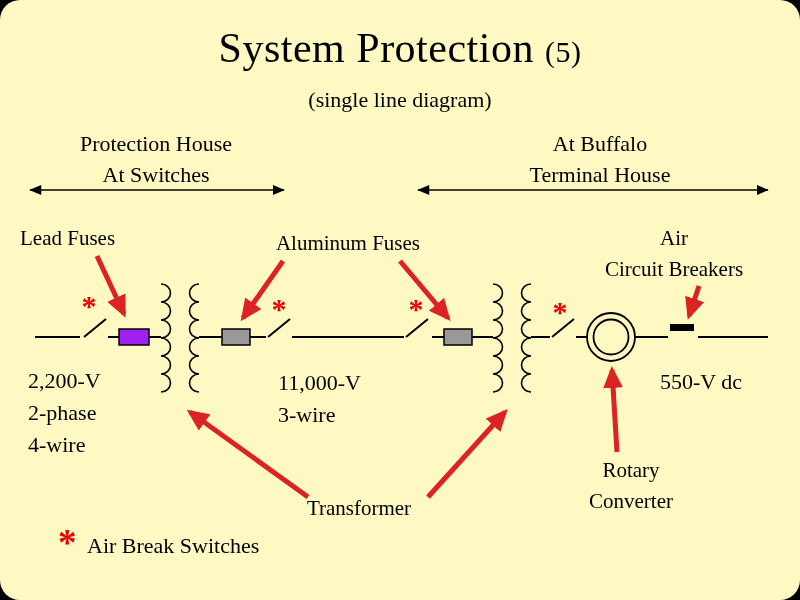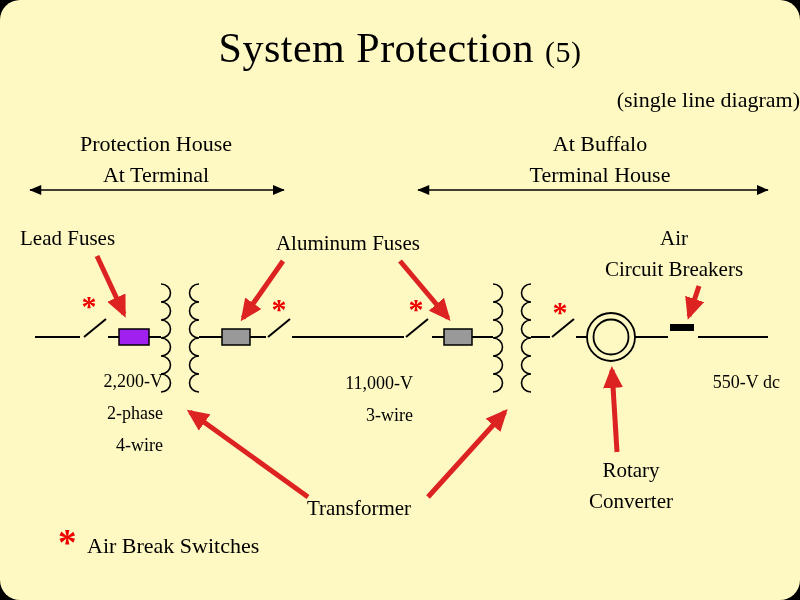--- a/index.html
+++ b/index.html
@@ -8,34 +8,34 @@
   .slide {
     position:relative; width:800px; height:600px;
     background:#fef9c3; border-radius:20px; overflow:hidden;
     font-family:"Liberation Serif","DejaVu Serif",serif; color:#000;
   }
   .abs { position:absolute; }
   .diagram-svg { position:absolute; left:0; top:0; }
 
   .title { top:24px; left:0; width:800px; text-align:center; font-size:42px; letter-spacing:0.5px; }
   .title .suffix { font-size:30px; }
-  .subtitle { top:87px; left:0; width:800px; text-align:right; font-size:22px; }
+  .subtitle { top:87px; left:0; width:800px; text-align:center; font-size:22px; }
 
   .section-header { text-align:center; font-size:22px; line-height:31px; }
   .hdr-left  { top:128px; left:25px;  width:262px; }
   .hdr-right { top:128px; left:452px; width:296px; }
 
   .callout { font-size:21px; }
   .lead-fuses-label     { top:226px; left:20px; }
   .aluminum-fuses-label { top:231px; left:258px; width:180px; text-align:center; }
   .air-cb-label         { top:223px; left:588px; width:172px; text-align:center; line-height:31px; }
   .transformers-label   { top:496px; left:288px; width:142px; text-align:center; }
   .rotary-label         { top:455px; left:572px; width:118px; text-align:center; line-height:31px; }
 
-  .bus-label { text-align:right; font-size:18px; line-height:32px; }
+  .bus-label { text-align:left; font-size:22px; line-height:32px; }
   .v-left  { top:365px; left:28px;  width:135px; }
   .v-mid   { top:367px; left:278px; width:135px; }
   .v-right { top:366px; left:660px; width:120px; }
 
   .sw-ast {
     width:18px; text-align:center; color:var(--asterisk_red,#e00);
     font-size:30px; line-height:30px; font-weight:bold;
   }
   .ast-1 { top:291px; left:80px; }
   .ast-2 { top:294px; left:270px; }
@@ -111,21 +111,21 @@
   </svg>
 
   <div class="abs title">
     <span>System Protection</span>
     <span class="suffix">(5)</span>
   </div>
   <div class="abs subtitle">(single line diagram)</div>
 
   <div class="abs section-header hdr-left">
     <div>Protection House</div>
-    <div>At Terminal</div>
+    <div>At Switches</div>
   </div>
   <div class="abs section-header hdr-right">
     <div>At Buffalo</div>
     <div>Terminal House</div>
   </div>
 
   <div class="abs callout lead-fuses-label">Lead Fuses</div>
   <div class="abs callout aluminum-fuses-label">Aluminum Fuses</div>
   <div class="abs callout air-cb-label">
     <div>Air</div>

